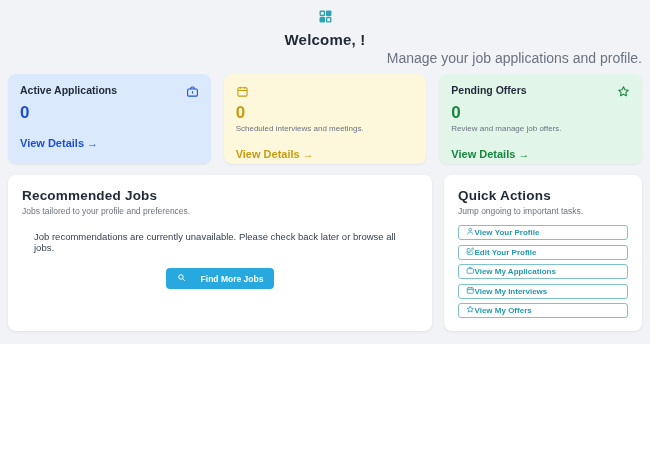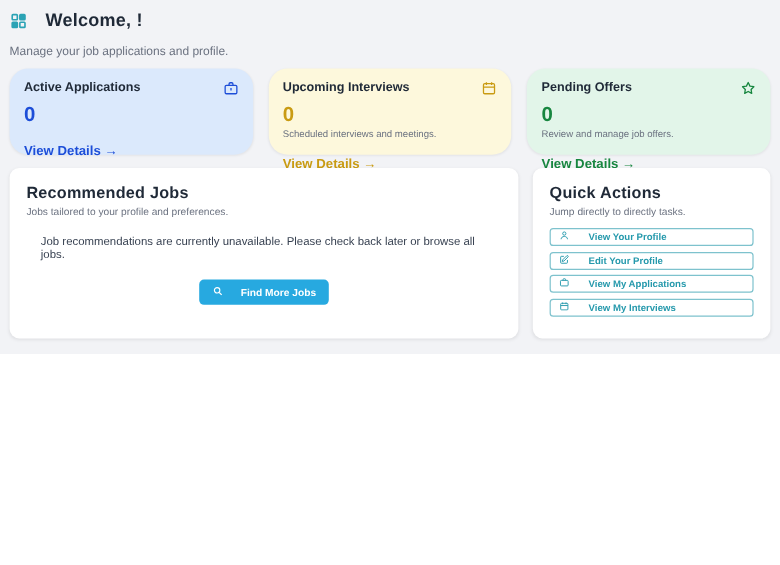--- a/index.html
+++ b/index.html
@@ -1,28 +1,28 @@
 <!DOCTYPE html>
 <html><head>
 <meta charset="utf-8">
 <style>
   * { margin: 0; padding: 0; box-sizing: border-box; }
   html, body { width: 650px; height: 471px; overflow: hidden; background: #ffffff;
     font-family: "Liberation Sans", "DejaVu Sans", sans-serif; -webkit-font-smoothing: antialiased; }
   .content { background: #f2f3f6; padding: 9px 8px 13px; }
 
   
-  .header-row { display: flex; align-items: center; gap: 15px; }
+  .header-row { display: flex; align-items: center; gap: 7px; flex-direction: column; }
   .header-row svg { width: 15px; height: 15px; display: block; }
   h1 { font-size: 15px; font-weight: bold; color: #1f2937; letter-spacing: .2px; }
-  .page-subtitle { margin-top: 12px; font-size: 10px; color: #6b7280; }
+  .page-subtitle { margin-top: 2px; font-size: 14px; color: #6b7280; text-align: right; }
 
   
   .stats-row { display: grid; grid-template-columns: 1fr 1fr 1fr; gap: 13px; margin-top: 8px; }
-  .stat-card { border-radius: 16px; padding: 10px 12px 9px; height: 72px;
+  .stat-card { border-radius: 8px; padding: 10px 12px 9px; height: 90px;
     box-shadow: 0 1px 2px rgba(0,0,0,.06); }
   .stat-card.blue   { background: #dbe9fc; }
   .stat-card.yellow { background: #fdf8dc; }
   .stat-card.green  { background: #e2f5e9; }
   .stat-top { display: flex; justify-content: space-between; align-items: flex-start; }
   .stat-title { font-size: 10.5px; font-weight: bold; color: #1f2937; }
   .stat-top svg { width: 13px; height: 13px; flex: 0 0 auto; }
   .stat-value { font-size: 17px; font-weight: bold; line-height: 1.05; margin-top: 2px; }
   .stat-desc { font-size: 8px; color: #6b7280; margin-top: 2px; }
   .stat-link { display: inline-block; font-size: 11px; font-weight: bold; margin-top: 15px;
@@ -39,21 +39,21 @@
   .panel-subtitle { font-size: 8.5px; color: #6b7280; margin-top: 3px; }
 
   .empty-message { font-size: 9.5px; color: #374151; margin: 15px 0 0 12px; }
   .find-btn-wrap { text-align: center; margin-top: 15px; }
   .find-btn { display: inline-flex; align-items: center; gap: 15px; background: #27a9e0;
     color: #ffffff; border: none; border-radius: 4px; font-size: 8.5px; font-weight: bold;
     padding: 5px 11px; cursor: pointer; font-family: inherit; }
   .find-btn svg { width: 9px; height: 9px; }
 
   .qa-list { margin-top: 9px; }
-  .qa-btn { display: flex; align-items: center; gap: 16px; width: 100%; height: 15px;
+  .qa-btn { display: flex; align-items: center; gap: 0; width: 100%; height: 15px;
     background: #ffffff; border: 1px solid #7ec2cd; border-radius: 3px; color: #2599ac;
     font-size: 8px; font-weight: bold; padding: 0 7px; margin-bottom: 4.5px; cursor: pointer;
     font-family: inherit; }
   .qa-btn:last-child { margin-bottom: 0; }
   .qa-btn svg { width: 8.5px; height: 8.5px; flex: 0 0 auto; }
 </style>
 </head>
 <body>
 
 <div class="content">
@@ -82,21 +82,20 @@
             <path d="M9 7.5V5.6a2 2 0 0 1 2-2h2a2 2 0 0 1 2 2v1.9M12 11.5v4"></path>
           </svg>
         </span>
       </div>
       <div class="stat-value">0</div>
       <a class="stat-link">View Details →</a>
     </div>
 
     <div class="stat-card yellow">
       <div class="stat-top">
-        <span class="stat-title">Upcoming Interviews</span>
         <span>
           <svg viewBox="0 0 24 24" fill="none" stroke="#c99b12" stroke-width="2">
             <rect x="3.5" y="5" width="17" height="15.5" rx="2"></rect>
             <path d="M8 3v4M16 3v4M3.5 10.2h17"></path>
           </svg>
         </span>
       </div>
       <div class="stat-value">0</div>
       <div class="stat-desc">Scheduled interviews and meetings.</div>
       <a class="stat-link">View Details →</a>
@@ -131,21 +130,21 @@
               <path d="M15.3 15.3L20.6 20.6"></path>
             </svg>
           </span>
           <span>Find More Jobs</span>
         </button>
       </div>
     </section>
 
     <section class="panel">
       <h2>Quick Actions</h2>
-      <p class="panel-subtitle">Jump directly to directly tasks.</p>
+      <p class="panel-subtitle">Jump ongoing to important tasks.</p>
       <div class="qa-list">
 
         <button class="qa-btn">
           <span>
             <svg viewBox="0 0 24 24" fill="none" stroke="currentColor" stroke-width="2.2">
               <circle cx="12" cy="7.4" r="3.8"></circle>
               <path d="M4.5 20.8c0-4.1 3.4-6.6 7.5-6.6s7.5 2.5 7.5 6.6"></path>
             </svg>
           </span>
           <span>View Your Profile</span>
@@ -174,17 +173,25 @@
         <button class="qa-btn">
           <span>
             <svg viewBox="0 0 24 24" fill="none" stroke="currentColor" stroke-width="2.2">
               <rect x="3.5" y="5" width="17" height="15.5" rx="2"></rect>
               <path d="M8 3v4M16 3v4M3.5 10.2h17"></path>
             </svg>
           </span>
           <span>View My Interviews</span>
         </button>
 
+        <button class="qa-btn">
+          <span>
+            <svg viewBox="0 0 24 24" fill="none" stroke="currentColor" stroke-width="2.2" stroke-linejoin="round">
+              <path d="M12 3.3l2.7 5.5 6 .9-4.3 4.2 1 6L12 17l-5.4 2.9 1-6-4.3-4.2 6-.9z"></path>
+            </svg>
+          </span>
+          <span>View My Offers</span>
+        </button>
 
       </div>
     </section>
   </div>
 </div>
 
 </body></html>

